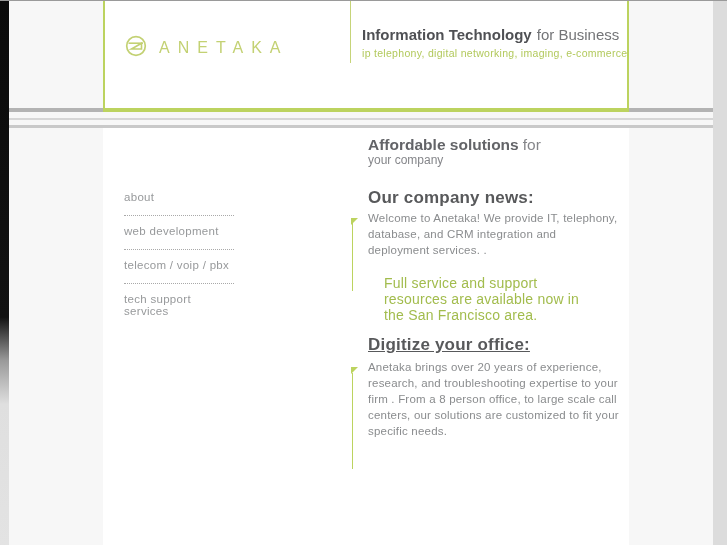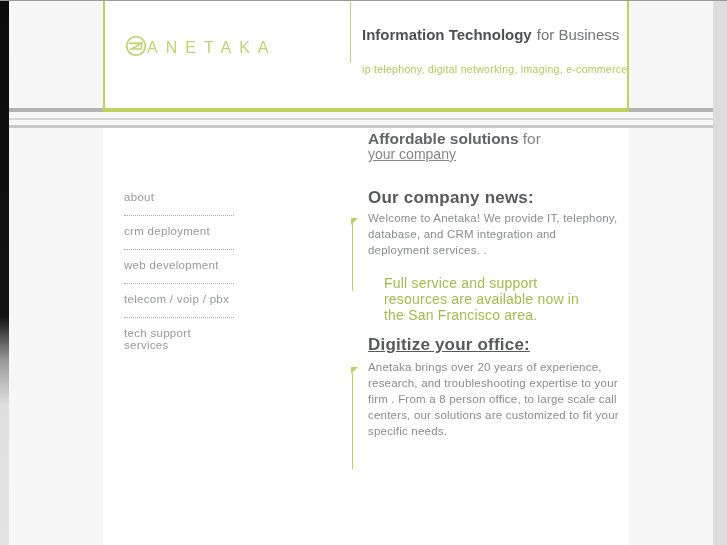--- a/index.html
+++ b/index.html
@@ -10,50 +10,50 @@
     border-top:1px solid #9a9a9a;box-sizing:border-box;
   }
   .abs{position:absolute;}
   
   #left-strip{left:0;top:0;width:9px;height:545px;
     background:linear-gradient(180deg,#0b0b0b 0%,#121212 58%,#9a9a9a 66%,#dfdfdf 74%,#e3e3e3 100%);}
   #right-strip{right:0;top:0;width:14px;height:545px;background:#dcdcdc;}
   
   #header-box{left:103px;top:0;width:522px;height:107px;background:#ffffff;
     border-left:2px solid #bcd35f;border-right:2px solid #bcd35f;}
-  #logo{left:20px;top:34px;display:flex;align-items:center;cursor:pointer;}
+  #logo{left:20px;top:34px;display:flex;align-items:center;gap:12px;cursor:pointer;}
   #logo .logo-text{font-size:16px;letter-spacing:8px;color:#c3d173;font-weight:400;}
   #hdr-vline{left:245px;top:0;width:1px;height:62px;background:#c6d479;}
   #hdr-text{left:257px;top:25px;width:260px;}
   #hdr-line1{font-size:15px;color:#55565a;white-space:nowrap;}
   #hdr-line1 b{font-weight:bold;color:#4f5054;}
   #hdr-line1 .lt{font-weight:normal;color:#737477;margin-left:5px;}
-  #hdr-tagline{margin-top:20px;font-size:10.5px;color:#b2c95c;letter-spacing:0.3px;white-space:nowrap;}
+  #hdr-tagline{margin-top:4px;font-size:10.5px;color:#b2c95c;letter-spacing:0.3px;white-space:nowrap;}
   
   .bar-seg{position:absolute;top:107px;height:4px;}
   #bar-left{left:9px;width:94px;background:#b3b3b3;}
   #bar-mid{left:103px;width:526px;background:#bcd35f;}
   #bar-right{left:629px;width:84px;background:#b3b3b3;}
   #line-a{left:9px;top:117px;width:704px;height:2px;background:#d6d6d6;}
   #line-b{left:9px;top:124px;width:704px;height:3px;background:#c9c9c9;}
   
   #content-col{left:103px;top:127px;width:526px;height:418px;background:#ffffff;}
   
   #sidebar-nav{left:124px;top:190px;width:110px;list-style:none;margin:0;padding:0;}
   #sidebar-nav li{
     font-size:11.5px;color:#97999b;letter-spacing:0.3px;
     padding:0 0 12px 0;margin-bottom:9px;border-bottom:1px dotted #a9a9a9;cursor:pointer;
   }
   #sidebar-nav li:last-child{border-bottom:none;}
   
-  #heading{left:368px;top:130px;width:270px;color:#66676a;}
+  #heading{left:368px;top:136px;width:270px;color:#66676a;}
   #heading .h-line1{font-size:15.5px;line-height:15px;}
   #heading .h-line1 b{font-weight:bold;color:#636468;}
   #heading .h-line1 .lt{font-weight:normal;color:#85868a;margin-left:4px;}
-  #heading .h-line2{font-size:14px;line-height:15px;color:#85868a;margin-top:1px;text-decoration:underline;}
+  #heading .h-line2{font-size:12px;line-height:15px;color:#85868a;margin-top:1px;}
   .section-label{position:absolute;left:368px;font-size:17px;font-weight:bold;color:#58595b;letter-spacing:0.2px;}
   #news-label{top:187px;}
   #office-label{top:334px;text-decoration:underline;}
   .para-block{position:absolute;left:351px;}
   #news-block{top:209px;width:276px;}
   #office-block{top:358px;width:276px;}
   .corner-mark{position:absolute;left:0;top:1px;width:7px;height:7px;}
   .green-vline{position:absolute;left:1px;width:1px;background:#bcd35f;}
   #news-block .green-vline{top:9px;height:72px;}
   #office-block .green-vline{top:14px;height:96px;}
@@ -91,21 +91,20 @@
 </div>
 
 <div class="bar-seg" id="bar-left"></div>
 <div class="bar-seg" id="bar-mid"></div>
 <div class="bar-seg" id="bar-right"></div>
 <div class="abs" id="line-a"></div>
 <div class="abs" id="line-b"></div>
 
 <ul class="abs" id="sidebar-nav">
   <li>about</li>
-  <li>crm deployment</li>
   <li>web development</li>
   <li>telecom / voip / pbx</li>
   <li>tech support services</li>
 </ul>
 
 <div class="abs" id="heading">
   <div class="h-line1">
     <b>Affordable solutions</b><span class="lt">for</span>
   </div>
   <div class="h-line2">your company</div>

